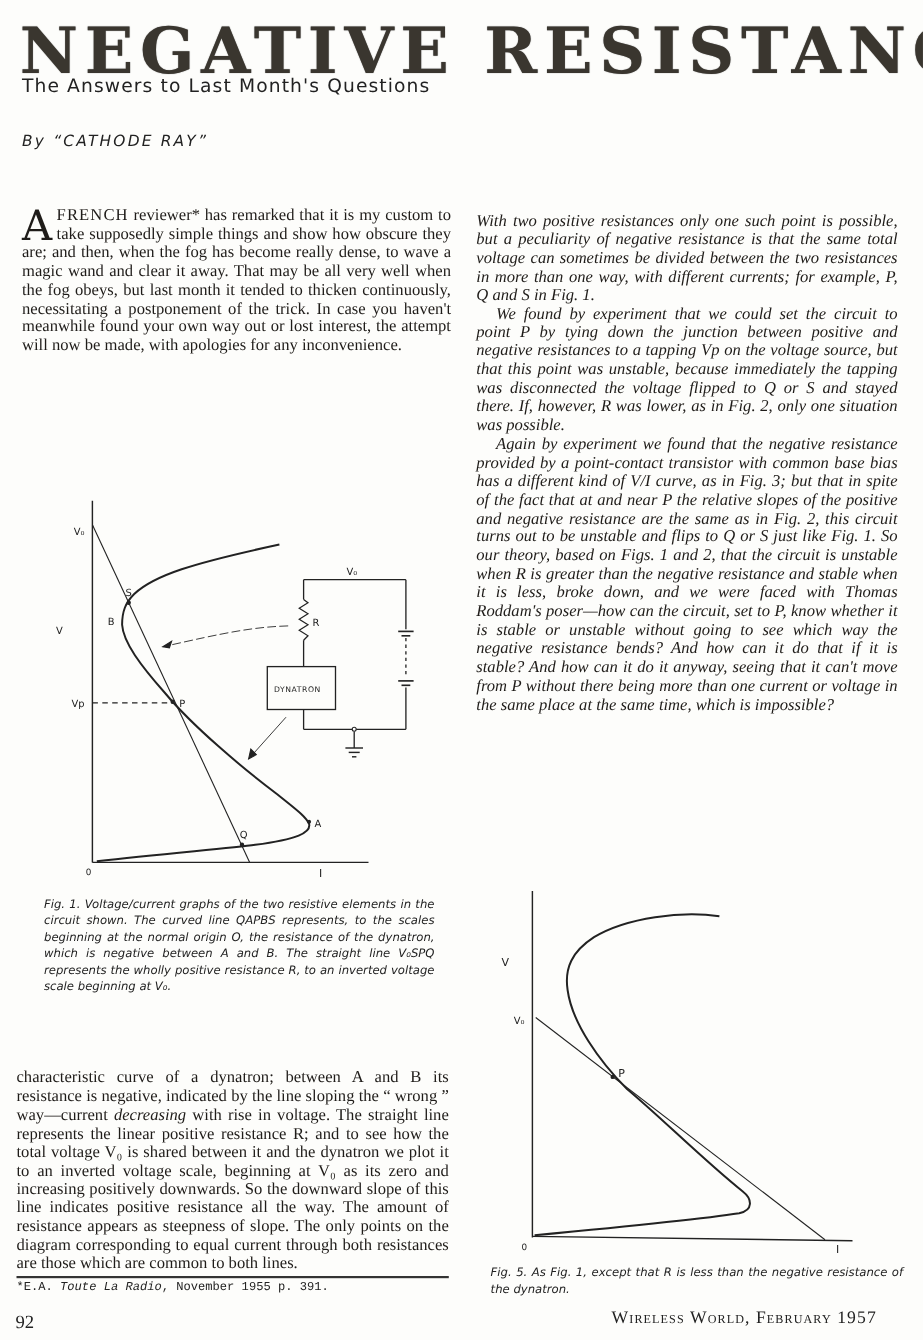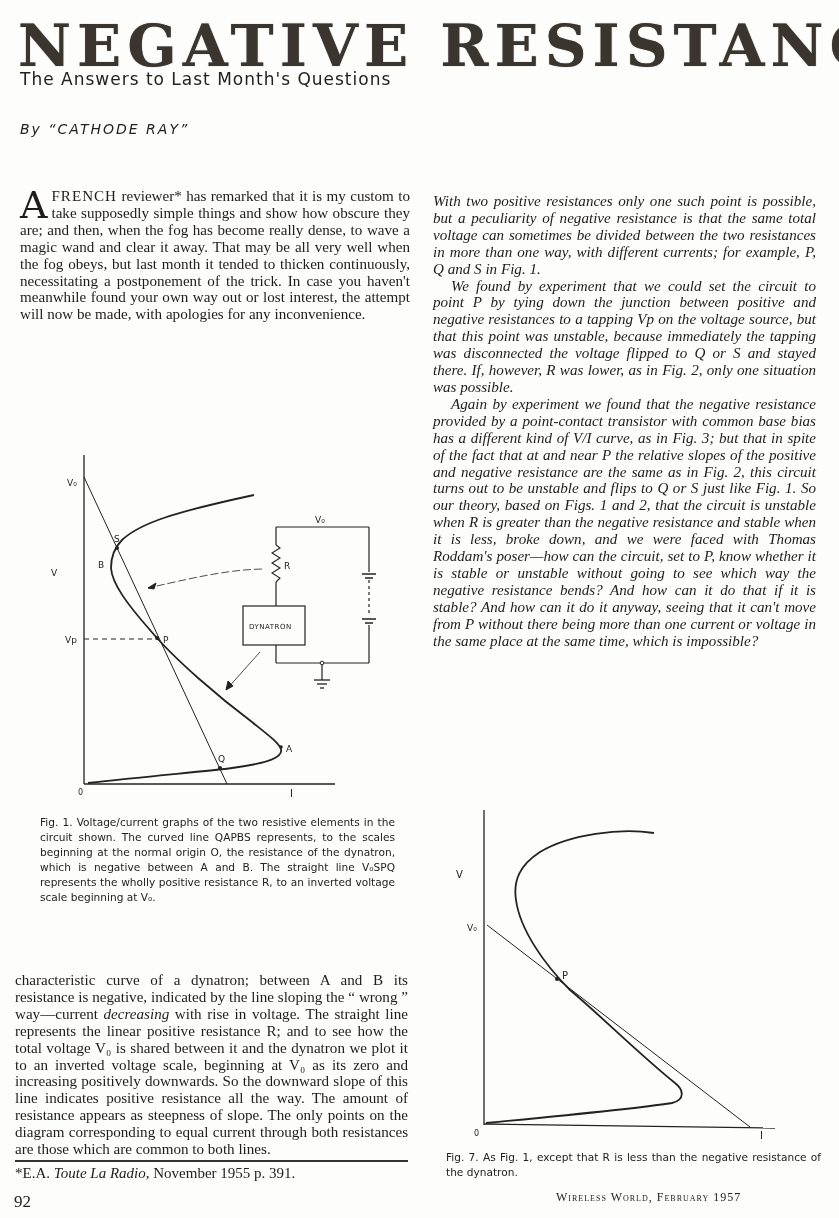--- a/index.html
+++ b/index.html
@@ -6,25 +6,25 @@
   body { width:839px; height:1218px; background:#fdfdfb; position:relative; overflow:hidden; color:#1e1b18; }
   .abs { position:absolute; }
   .title { left:18px; top:12px; font-family:"DejaVu Serif", serif; font-weight:bold; font-size:58px; letter-spacing:6px; color:#3a362f; text-shadow:0 0 1px #777; white-space:nowrap; }
   .subtitle { left:20px; top:69px; font-family:"DejaVu Sans", sans-serif; font-size:17px; letter-spacing:1px; color:#222; white-space:nowrap;text-align:center; }
   .byline { left:20px; top:121px; font-family:"DejaVu Sans", sans-serif; font-style:italic; font-size:14px; letter-spacing:2px; color:#222; white-space:nowrap; }
   .col { font-family:"Liberation Serif", serif; font-size:15.1px; line-height:16.9px; text-align:justify; color:#1f1c19; }
   .col p { margin:0; }
   .col p.indent { text-indent:18px; }
   .dropcap { float:left; font-family:"DejaVu Serif", serif; font-size:38px; line-height:30px; margin:2px 4px 0 0; }
   .sc { font-variant:small-caps; letter-spacing:1px; }
-  .caption { font-family:"DejaVu Sans", sans-serif; font-size:10.6px; line-height:15px; text-align:justify; color:#222; }
-  .footnote { font-family:Liberation Serif, serif; font-size:15px; color:#222; white-space:nowrap; }
+  .caption { font-family:"DejaVu Sans", sans-serif; font-style:italic; font-size:10.6px; line-height:15px; text-align:justify; color:#222; }
+  .footnote { font-family:Liberation Mono, monospace; font-size:11px; color:#222; white-space:nowrap; }
   .rule { height:0; border-top:2px solid #333; }
   .folio { font-family:"Liberation Serif", serif; font-size:17px; color:#222; }
-  .masthead { font-family:"Liberation Serif", serif; font-size:12px; font-variant:small-caps; letter-spacing:1px; color:#222; white-space:nowrap; }
+  .masthead { font-family:"Liberation Serif", serif; font-size:16px; font-variant:small-caps; letter-spacing:1px; color:#222; white-space:nowrap; }
   svg text { font-family:"DejaVu Sans", sans-serif; fill:#222; }
 </style>
 </head>
 <body>
 
 <div class="abs title">NEGATIVE RESISTANCE</div>
 <div class="abs subtitle">The Answers to Last Month's Questions</div>
 <div class="abs byline">By “CATHODE RAY”</div>
 
 <div class="abs col" style="left:20px; top:188px; width:390px;">
@@ -109,16 +109,16 @@
     <line x1="487" y1="925" x2="750" y2="1127" stroke-width="1"></line>
     <path d="M486,1123 C560,1116 640,1108 672,1103 C685,1100 684,1090 675,1083 C640,1055 600,1015 570,990 C545,965 520,930 516,900 C513,880 520,865 540,852 C570,834 620,828 654,833" stroke-width="1.8"></path>
   </g>
   <circle cx="557" cy="979" r="2" fill="#222"></circle>
   <text x="456" y="878" font-size="10">V</text>
   <text x="467" y="931" font-size="9">V₀</text>
   <text x="562" y="979" font-size="10">P</text>
   <text x="474" y="1136" font-size="8">0</text>
   <text x="760" y="1139" font-size="10">I</text>
 </svg>
-<div class="abs caption" style="left:446px; top:1150px; width:375px;">Fig. 7. As Fig. 1, except that R is less than the negative resistance of the dynatron.</div>
+<div class="abs caption" style="left:446px; top:1150px; width:375px;">Fig. 5. As Fig. 1, except that R is less than the negative resistance of the dynatron.</div>
 
 <div class="abs folio" style="left:14px; top:1192px;">92</div>
 <div class="abs masthead" style="left:556px; top:1190px;">Wireless World, February 1957</div>
 
 </body></html>

